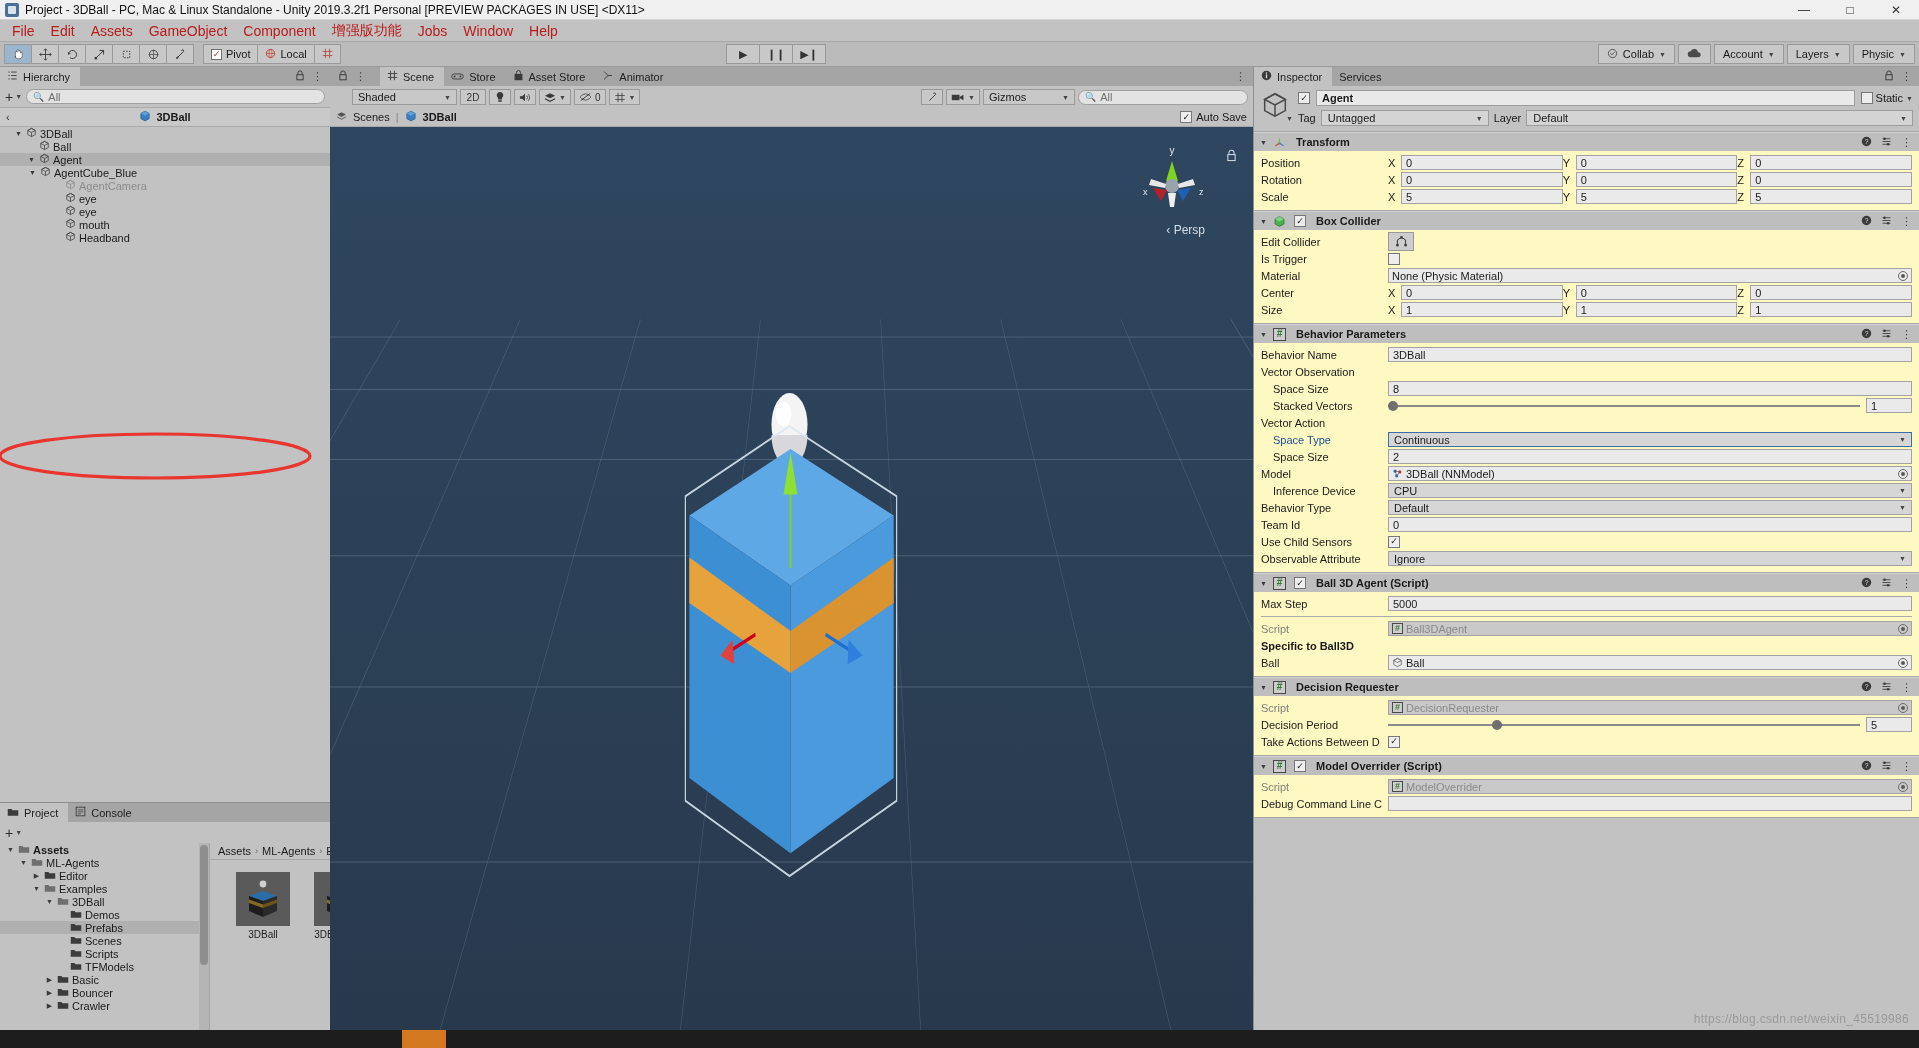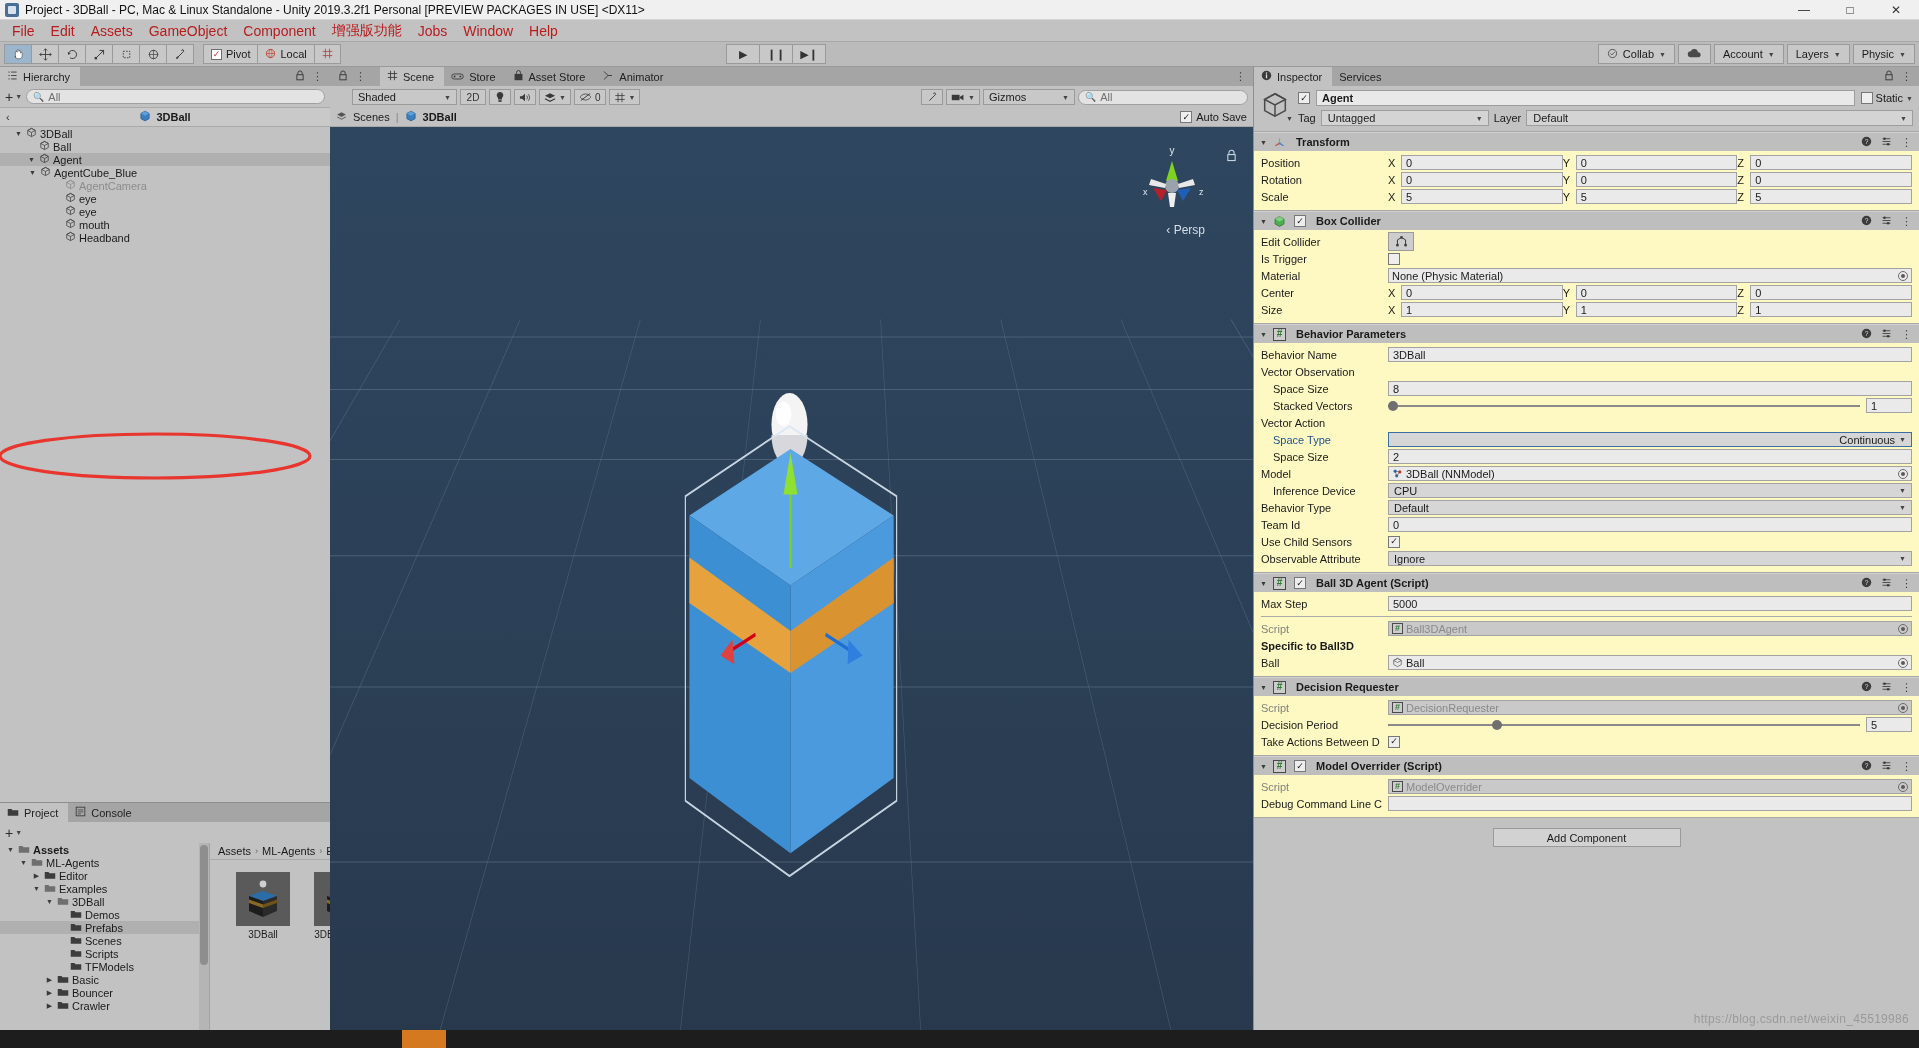--- a/index.html
+++ b/index.html
@@ -234,21 +234,21 @@
     border: 1px solid #6b6b6b;
   }
   .objfield .dot::after {
     content: ""; position: absolute; left: 2px; top: 2px; width: 4px; height: 4px;
     border-radius: 50%; background: #5a5a5a;
   }
   .ddfull {
     height: 15px; background: #d6d6d6; border: 1px solid #a3a3a3; flex: 1;
     display: flex; align-items: center; padding: 0 16px 0 5px; font-size: 11px; position: relative;
   }
-  .ddfull.hl { border-color: #3b6ea5; justify-content: flex-end; }
+  .ddfull.hl { border-color: #3b6ea5; }
   .ddfull .caret { position: absolute; right: 5px; }
   .sliderrow { flex: 1; display: flex; align-items: center; gap: 6px; }
   .srow-track { flex: 1; height: 2px; background: #8a8a8a; position: relative; }
   .srow-knob { width: 10px; height: 10px; border-radius: 50%; background: #6f6f6f; position: absolute; top: -4px; }
   .srow-val { width: 46px; height: 15px; background: #eaeaea; border: 1px solid #a3a3a3; display: flex; align-items: center; padding: 0 4px; font-size: 11px; }
   .sec-title { font-weight: bold; font-size: 11px; padding: 3px 0 2px 0; }
   .divider-line { height: 1px; background: #ababab; margin: 4px 0 3px 0; }
   .editcol-btn {
     width: 26px; height: 19px; background: #cdcdcd; border: 1px solid #9a9a9a;
     display: flex; align-items: center; justify-content: center;
@@ -1524,25 +1524,20 @@
                 <div class="frow">
                   <span class="flabel">Debug Command Line C</span>
                   <div class="fctl">
                     <div class="ipt">
                       <span></span>
                     </div>
                   </div>
                 </div>
               </div>
             </div>
-            <div class="addcomp-wrap">
-              <div class="addcomp">
-                <span>Add Component</span>
-              </div>
-            </div>
           </div>
       </div>
 
       <svg class="annot-ellipse" style="left:-5px;top:430px;width:320px;height:52px;" viewBox="0 0 320 52">
         <ellipse cx="160" cy="26" rx="155" ry="22" fill="none" stroke="#e8352e" stroke-width="3.2"></ellipse>
       </svg>
     </div>
   </div>
 
   <div class="watermark">https://blog.csdn.net/weixin_45519986</div>

